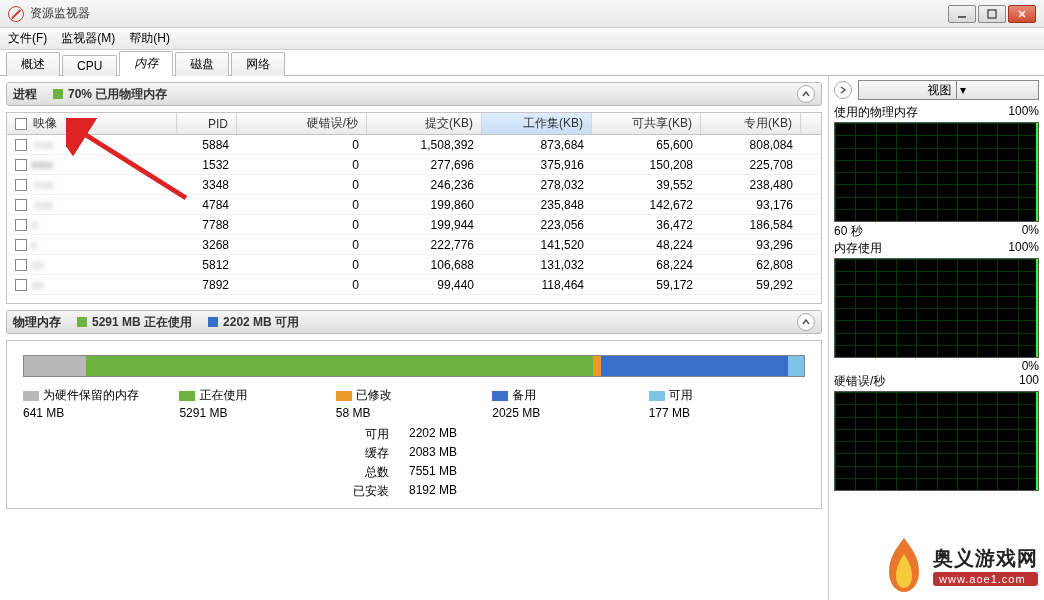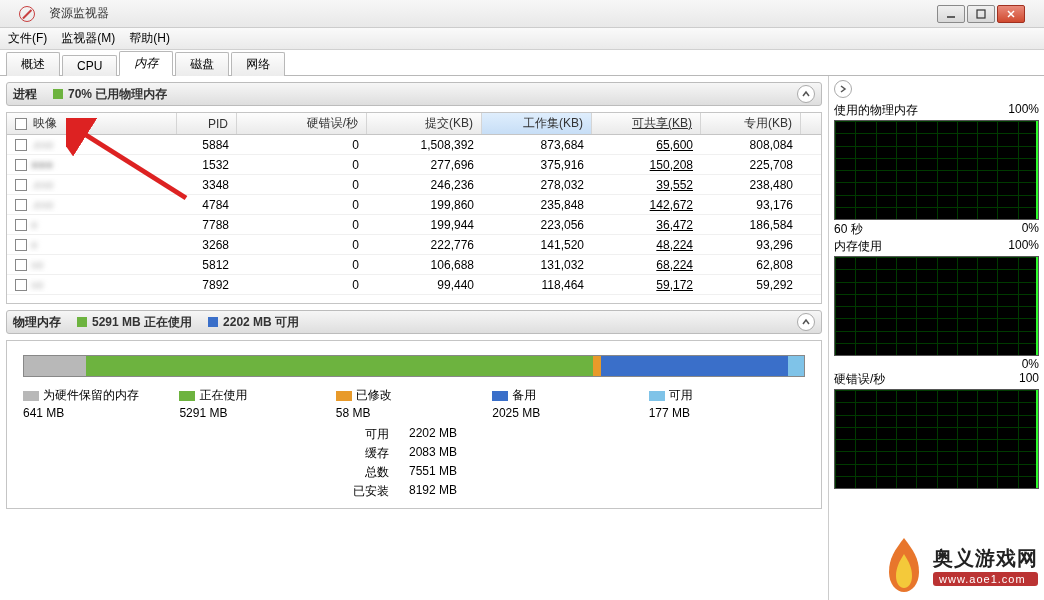--- a/index.html
+++ b/index.html
@@ -1,19 +1,19 @@
 <!DOCTYPE html>
 <html><head>
 <meta charset="utf-8">
 <style>
 * { margin: 0; padding: 0; box-sizing: border-box; font-family: "Microsoft YaHei", "SimSun", Arial, sans-serif; font-size: 12px; }
 body { background: #fff; width: 1044px; height: 600px; overflow: hidden; position: relative; }
 
 
-.titlebar { height: 28px; background: linear-gradient(#f7f7f7, #e8e8e8); border-bottom: 1px solid #ccc; display: flex; align-items: center; padding: 0 19px; gap: 8px; }
+.titlebar { height: 28px; background: linear-gradient(#f7f7f7, #e8e8e8); border-bottom: 1px solid #ccc; display: flex; align-items: center; padding: 0 8px; }
 .titlebar .app-icon { width: 16px; height: 16px; border: 1.5px solid #c84040; border-radius: 50%; position: relative; margin-right: 6px; }
 .titlebar .app-icon::after { content:''; position:absolute; width:12px; height:1.5px; background:#c84040; top:50%; left:50%; transform:translate(-50%,-50%) rotate(-45deg); }
 .titlebar .title { flex: 1; color: #333; }
 .winbtns { display: flex; gap: 2px; }
 .winbtn { width: 28px; height: 18px; border: 1px solid #8a8a8a; background: linear-gradient(#f0f0f0,#d8d8d8); border-radius: 2px; display: flex; align-items: center; justify-content: center; cursor: pointer; }
 .winbtn.close { background: linear-gradient(#e98a7a,#d04a2f); border-color:#a03020; color:#fff; }
 .winbtn svg { width: 10px; height: 10px; }
 
 
 .menubar { height: 22px; background: linear-gradient(#fafafa,#eaeaea); display: flex; align-items: center; padding: 0 8px; gap: 14px; border-bottom: 1px solid #d0d0d0; }
@@ -48,21 +48,21 @@
 .th .chk { margin-right:6px; }
 .tbody { overflow-y:auto; flex:1; }
 .tr { display:flex; height:20px; align-items:center; border-bottom:1px solid #f0f0f0; }
 .td { padding: 0 8px; text-align:right; overflow:hidden; white-space:nowrap; }
 .td.first { text-align:left; display:flex; align-items:center; gap:4px; }
 .col-img { width: 170px; }
 .col-pid { width: 60px; }
 .col-hf { width: 130px; }
 .col-commit { width: 115px; }
 .col-ws { width: 110px; }
-.col-share { width: 109px; text-decoration: underline; }
+.col-share { width: 109px; }
 .col-priv { width: 100px; }
 .chk { width:12px; height:12px; border:1px solid #888; background:#fff; display:inline-block; }
 .blurred { filter: blur(2.5px); color:#bbb; }
 .scrollbar { width:16px; background:linear-gradient(90deg,#f0f0f0,#e0e0e0); border-left:1px solid #ccc; }
 
 
 .mem-section { border:1px solid #c5c5c5; padding: 8px 16px; }
 .mem-bar { height: 22px; border:1px solid #888; display:flex; margin: 6px 0 10px 0; }
 .mem-seg { height:100%; }
 .mem-legend { display:flex; justify-content:space-between; text-align:center; margin-bottom: 2px; }
@@ -352,20 +352,24 @@
 
   </div>
 
   <div class="right-panel">
     <div class="right-top">
       <span class="right-collapse">
         <svg width="10" height="10" viewBox="0 0 10 10">
             <polyline points="3,2 7,5 3,8" fill="none" stroke="#555" stroke-width="1.5"></polyline>
           </svg>
       </span>
+      <div class="view-btn">
+        <span>视图</span>
+        <span class="dd">▾</span>
+      </div>
     </div>
     <div id="charts">
         <div class="chart-block">
           <div class="chart-head">
             <span>使用的物理内存</span>
             <span>100%</span>
           </div>
   <div class="chart-canvas">
             <div class="grid-v" style="left:0%;top:0;bottom:0;width:1px"></div>
             <div class="grid-v" style="left:10%;top:0;bottom:0;width:1px"></div>

